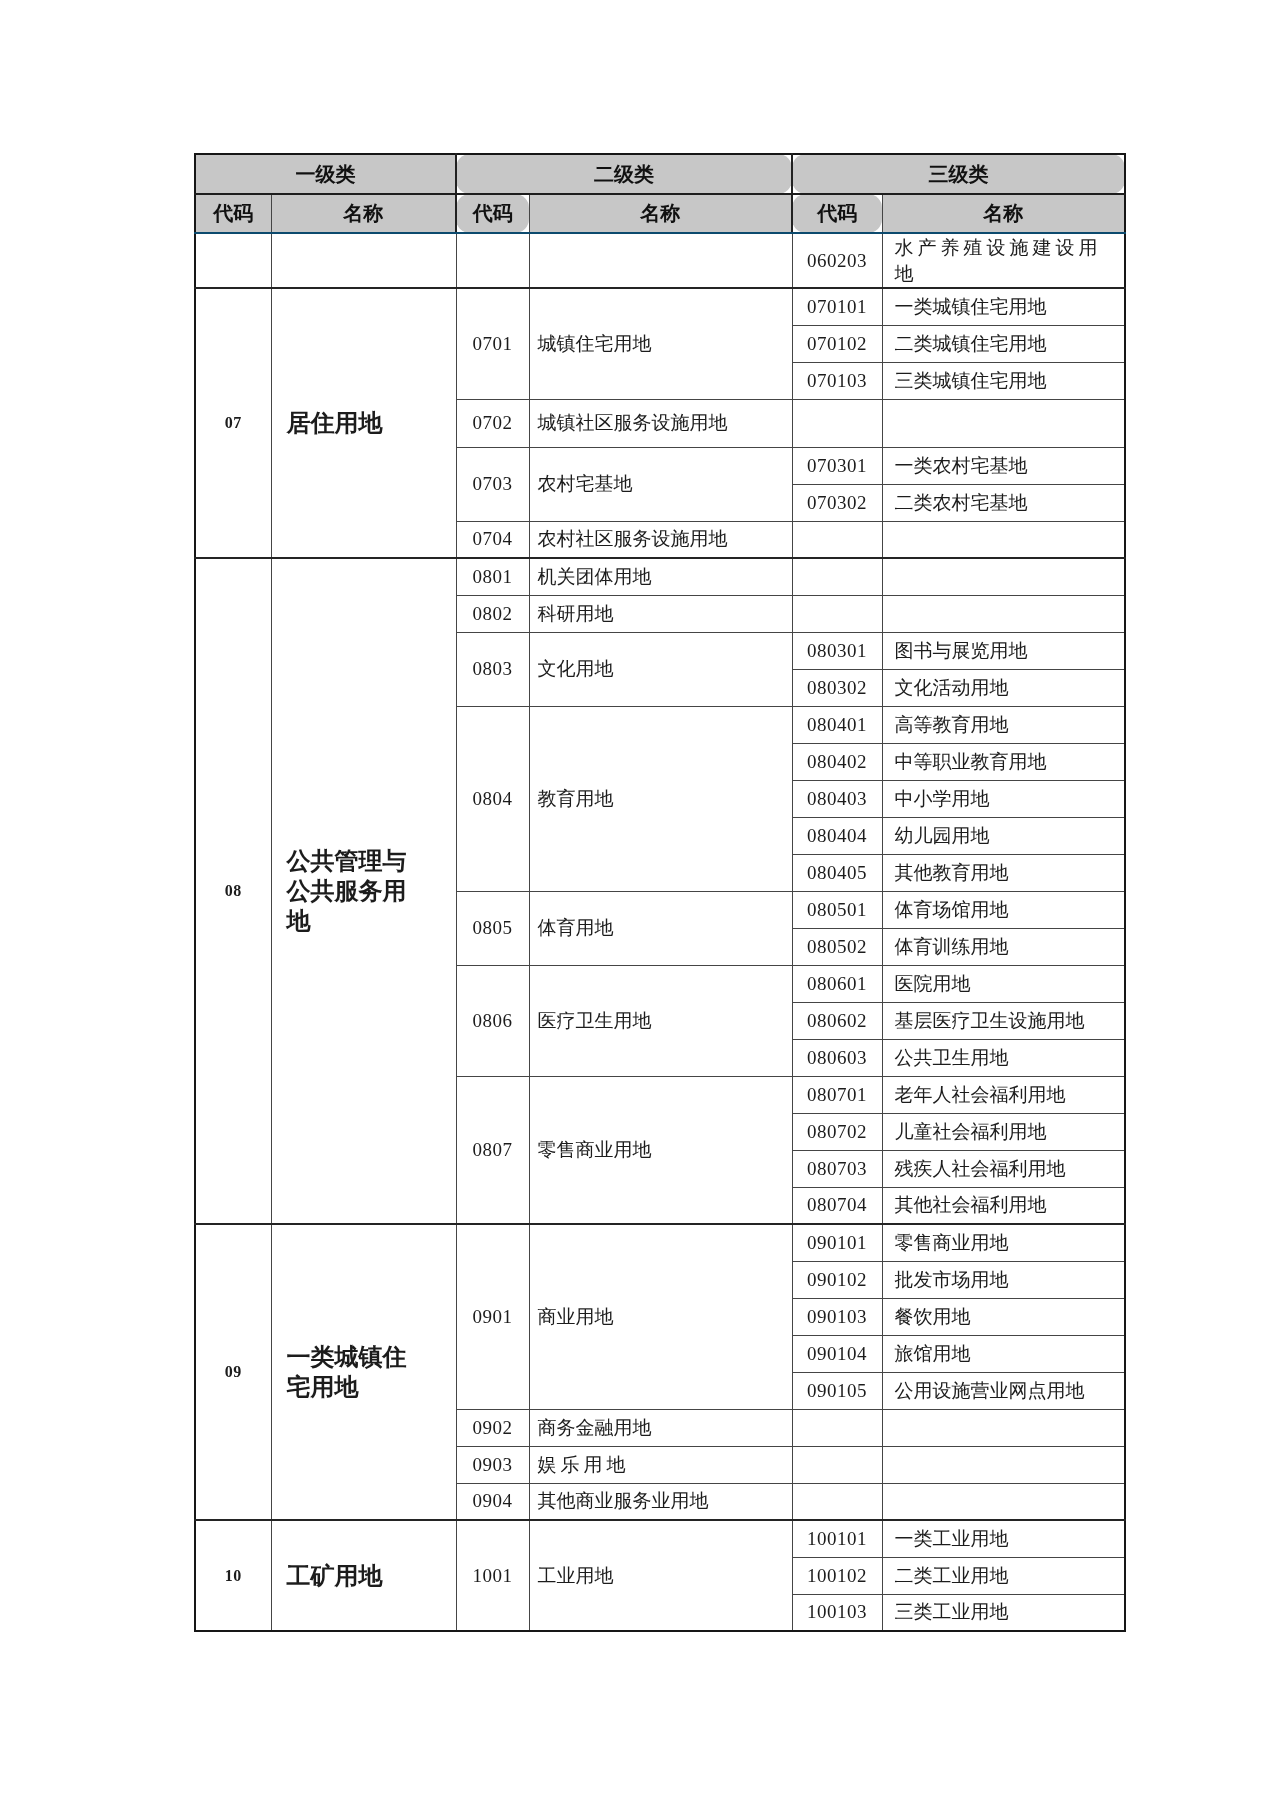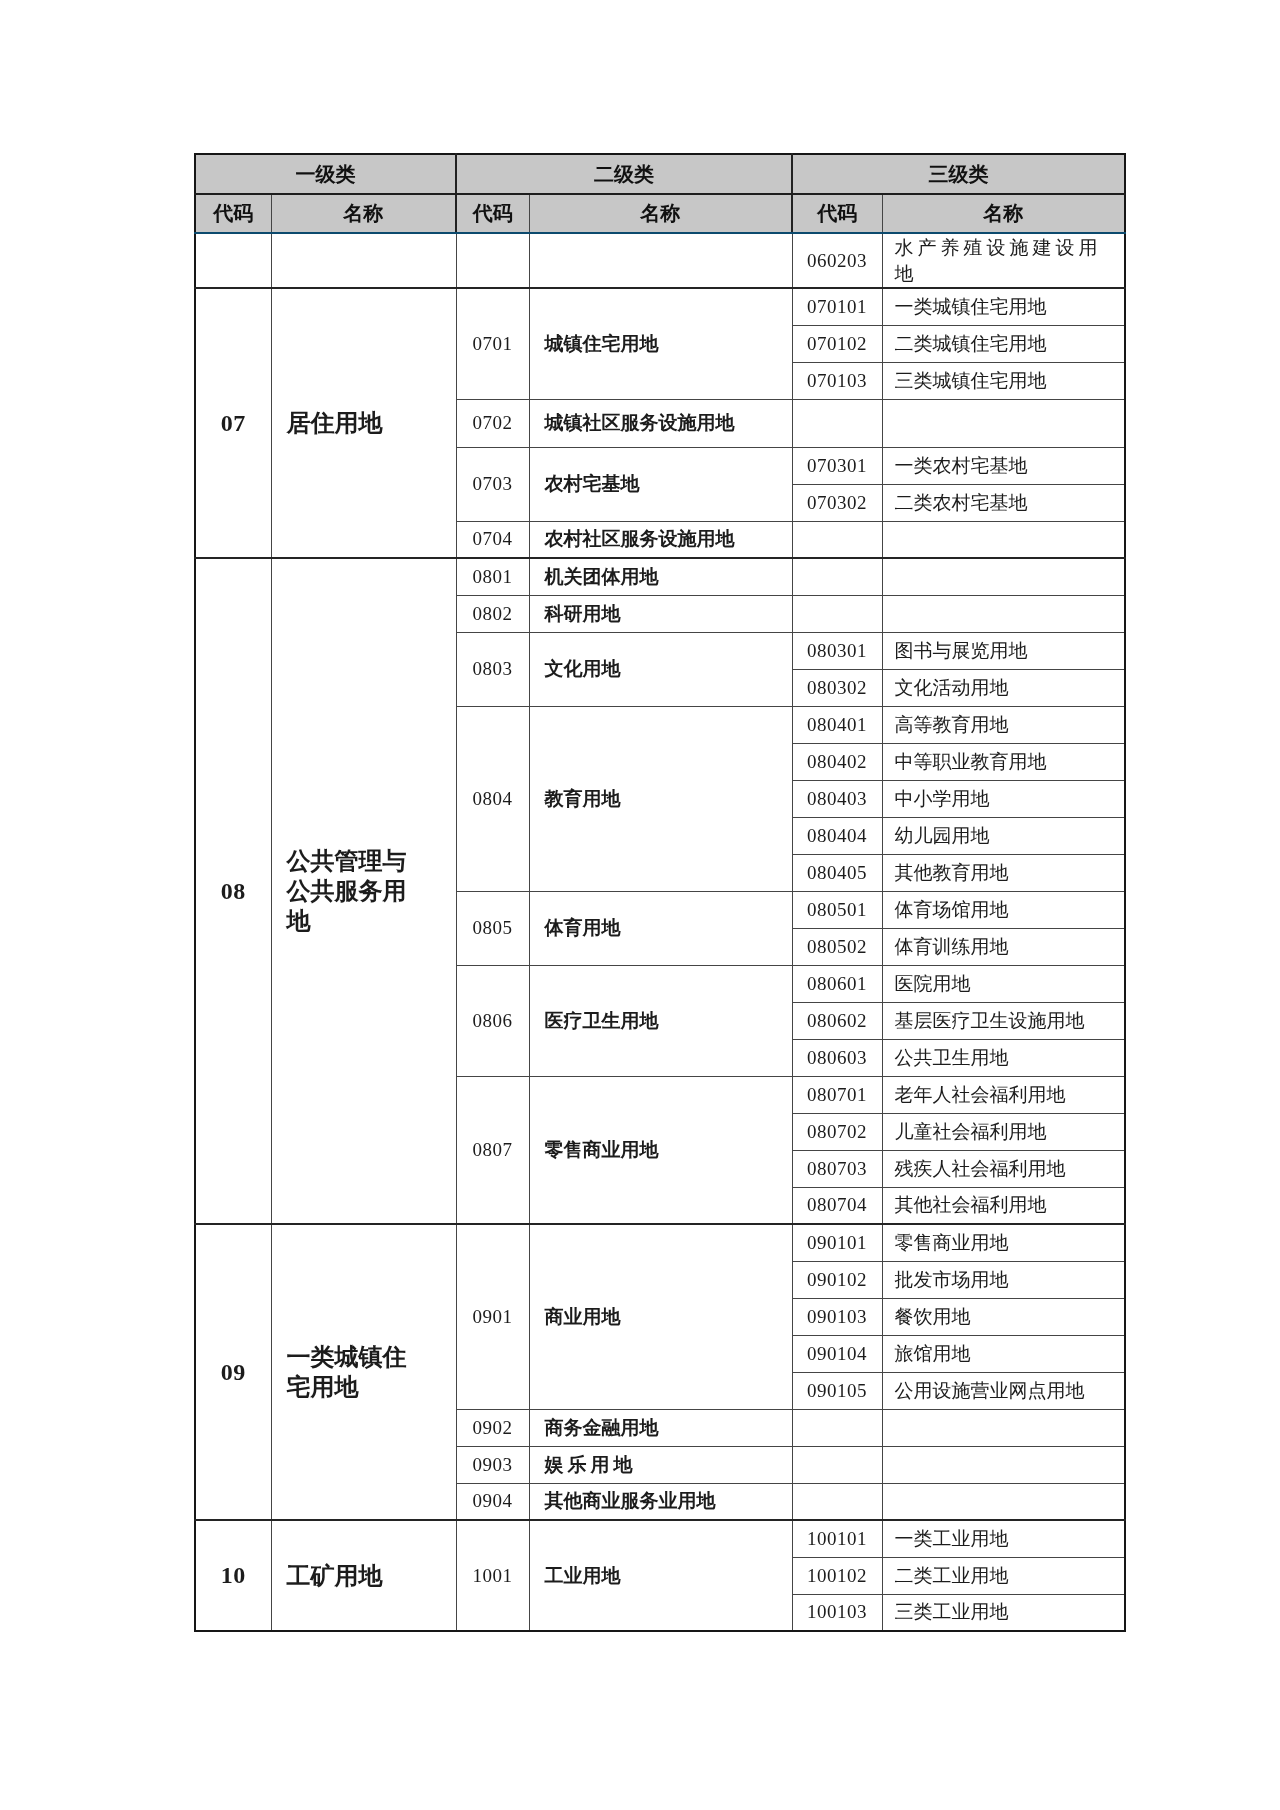--- a/index.html
+++ b/index.html
@@ -26,21 +26,21 @@
     border-collapse: collapse;
     table-layout: fixed;
     border: 2px solid #161616;
   }
   .class-table th, .class-table td {
     border: 1px solid #454545;
     padding: 0;
     overflow: hidden;
   }
   
-  .class-table .gb { border-left: 2px solid #222222; }
+  .class-table .gb { border-left: 2px solid #222222; border-radius: 14px; }
   .class-table thead th {
     background: #c7c7c7;
     font-family: "Liberation Sans", "DejaVu Sans", sans-serif;
     font-weight: bold;
     font-size: 20px;
     color: #111111;
     text-align: center;
     vertical-align: middle;
   }
   .class-table thead tr:nth-child(1) { height: 40px; }
@@ -48,31 +48,31 @@
   .class-table thead tr:nth-child(2) { height: 39px; }
   .class-table thead tr:nth-child(2) th { border-bottom: 2px solid #0c4a6e; }
   .class-table tbody tr { height: 37px; }
   .class-table tbody tr:nth-child(1) { height: 55px; }  
   .class-table tbody tr:nth-child(5) { height: 48px; }  
   .class-table tbody tr.block-start td { border-top: 2px solid #242424; }
   .class-table td { vertical-align: middle; font-size: 19px; }
   .class-table td.cell-code { text-align: center; letter-spacing: 0.5px; }
   .class-table td.l1-code {
     font-weight: bold;
-    font-size: 24px;
+    font-size: 16px;
   }
   .class-table td.l1-name {
     font-family: "Liberation Sans", "DejaVu Sans", sans-serif;
     font-weight: bold;
     font-size: 24px;
     padding-left: 15px;
     padding-right: 26px;
     line-height: 30px;
   }
-  .class-table td.l2-name { padding-left: 15px; font-weight: bold; }
+  .class-table td.l2-name { padding-left: 8px; }
   .class-table td.l3-name { padding-left: 12px; padding-right: 4px; }
   .class-table td.spaced { letter-spacing: 4px; }
   .page-footer {
     position: absolute;
     left: 194px;
     top: 1679px;
     width: 930px;
     text-align: center;
     font-size: 19px;
     color: #222222;

